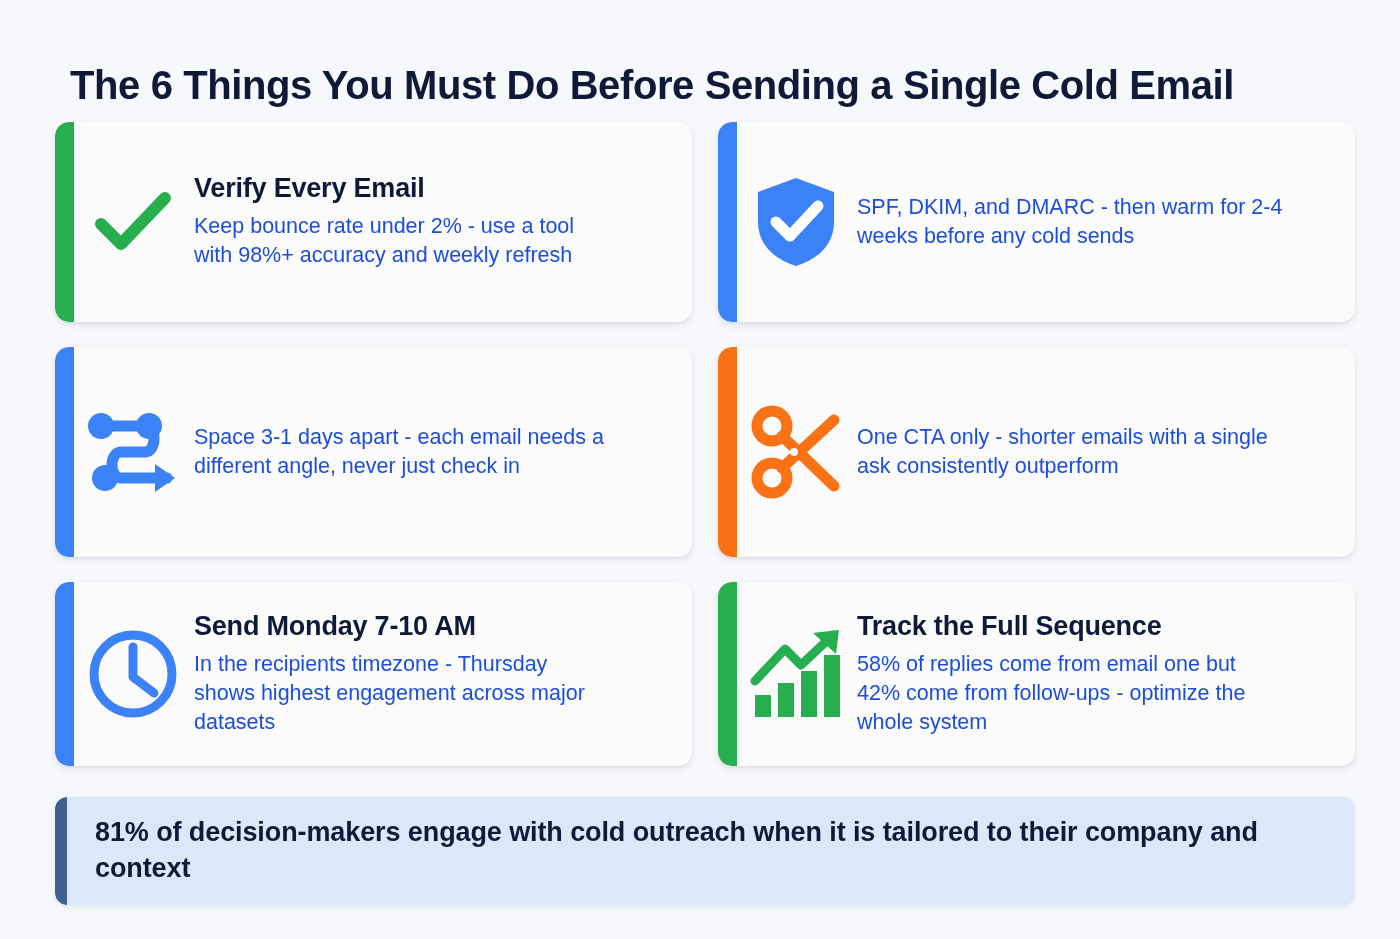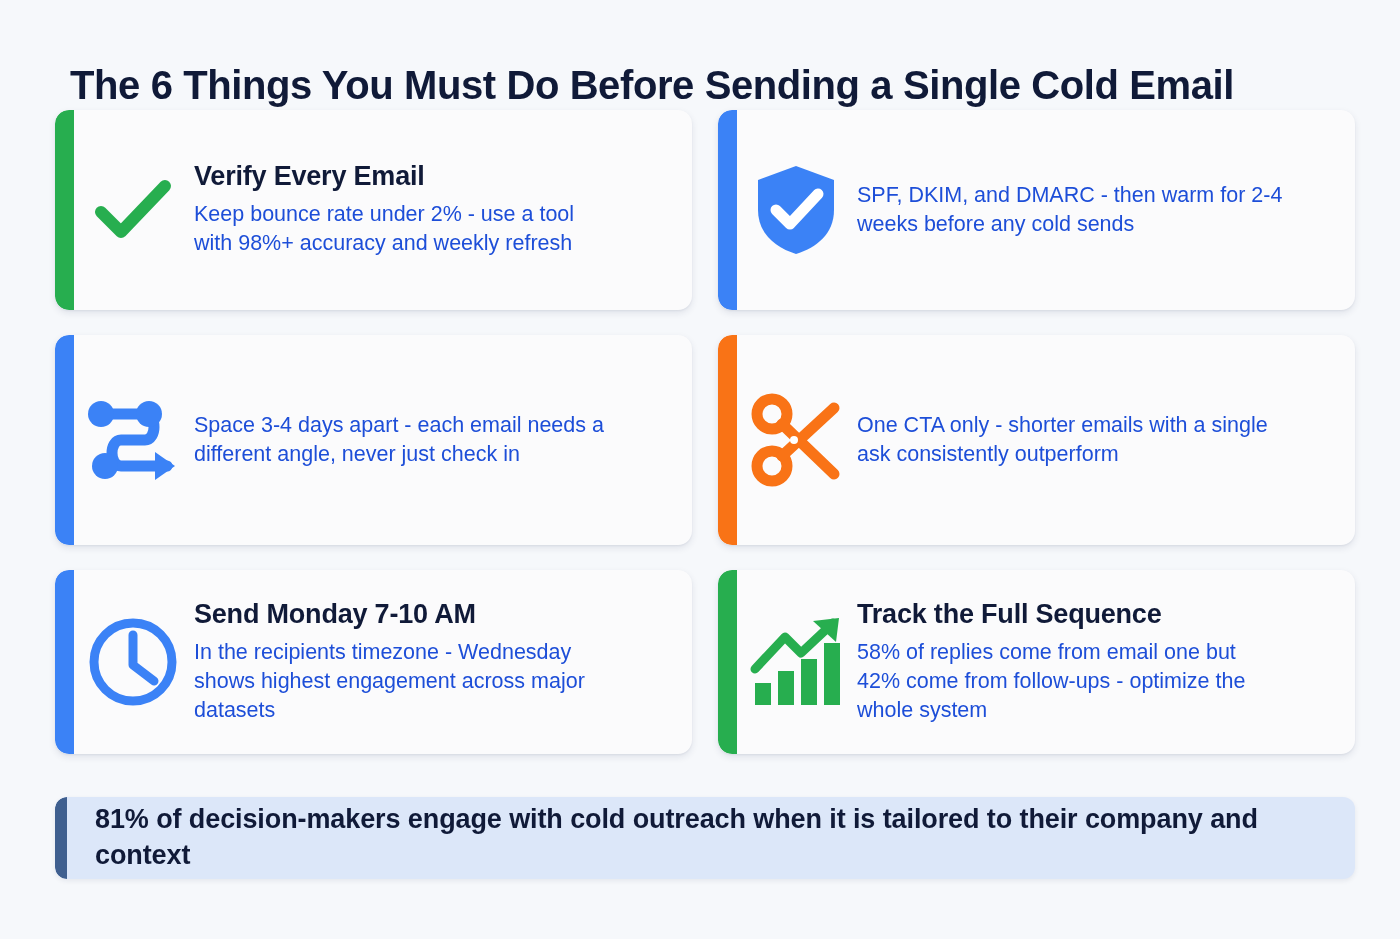--- a/index.html
+++ b/index.html
@@ -33,21 +33,21 @@
     letter-spacing: -0.4px;
     color: #101a38;
     line-height: 1.12;
     white-space: nowrap;
   }
 
   
   .grid {
     position: absolute;
     left: 55px;
-    top: 110px;
+    top: 122px;
     width: 1300px;
     display: grid;
     grid-template-columns: 637px 637px;
     grid-template-rows: 200px 210px 184px;
     column-gap: 26px;
     row-gap: 25px;
   }
 
   .card {
     position: relative;
@@ -109,21 +109,21 @@
   .c4 .card-body { max-width: 420px; }
   .c5 .card-body { max-width: 420px; }
   .c6 .card-body { max-width: 420px; }
 
   
   .footer-banner {
     position: absolute;
     left: 55px;
     top: 797px;
     width: 1300px;
-    height: 82px;
+    height: 108px;
     background: #dce7f9;
     border-radius: 12px;
     display: flex;
     align-items: center;
     box-shadow: 0 2px 5px rgba(25,40,80,0.08);
     overflow: hidden;
   }
   .footer-accent {
     position: absolute;
     left: 0; top: 0; bottom: 0;
@@ -181,21 +181,21 @@
       <div class="card-icon">
         <svg width="100" height="100" viewBox="0 0 100 100">
           <path d="M18 24 L62 24 C74 24 74 50 62 50 L38 50 C26 50 26 76 38 76 L84 76" fill="none" stroke="#3b82f6" stroke-width="11" stroke-linecap="round" stroke-linejoin="round"></path>
           <circle cx="18" cy="24" r="13" fill="#3b82f6"></circle>
           <circle cx="66" cy="24" r="13" fill="#3b82f6"></circle>
           <circle cx="22" cy="76" r="13" fill="#3b82f6"></circle>
           <path d="M72 62 L92 76 L72 90 Z" fill="#3b82f6"></path>
         </svg>
       </div>
       <div class="card-body">
-        <div class="card-desc">Space 3-4 days apart - each email needs a different angle, never just check in</div>
+        <div class="card-desc">Space 3-1 days apart - each email needs a different angle, never just check in</div>
       </div>
     </div>
 
     <div class="card c4">
       <div class="accent" style="background:#f97316;"></div>
       <div class="card-icon">
         <svg width="96" height="96" viewBox="0 0 96 96">
           <circle cx="24" cy="22" r="15" fill="none" stroke="#f97316" stroke-width="11"></circle>
           <circle cx="24" cy="74" r="15" fill="none" stroke="#f97316" stroke-width="11"></circle>
           <line x1="34" y1="32" x2="86" y2="82" stroke="#f97316" stroke-width="11" stroke-linecap="round"></line>
@@ -211,21 +211,21 @@
     <div class="card c5">
       <div class="accent" style="background:#3b82f6;"></div>
       <div class="card-icon">
         <svg width="94" height="94" viewBox="0 0 94 94">
           <circle cx="47" cy="47" r="39" fill="none" stroke="#3b82f6" stroke-width="9"></circle>
           <path d="M47 20 L47 50 L68 66" fill="none" stroke="#3b82f6" stroke-width="9" stroke-linecap="round" stroke-linejoin="round"></path>
         </svg>
       </div>
       <div class="card-body">
         <div class="card-title">Send Monday 7-10 AM</div>
-        <div class="card-desc">In the recipients timezone - Wednesday shows highest engagement across major datasets</div>
+        <div class="card-desc">In the recipients timezone - Thursday shows highest engagement across major datasets</div>
       </div>
     </div>
 
     <div class="card c6">
       <div class="accent" style="background:#27ae4f;"></div>
       <div class="card-icon">
         <svg width="98" height="94" viewBox="0 0 98 94">
           <rect x="8" y="68" width="16" height="22" fill="#27ae4f"></rect>
           <rect x="31" y="56" width="16" height="34" fill="#27ae4f"></rect>
           <rect x="54" y="44" width="16" height="46" fill="#27ae4f"></rect>

